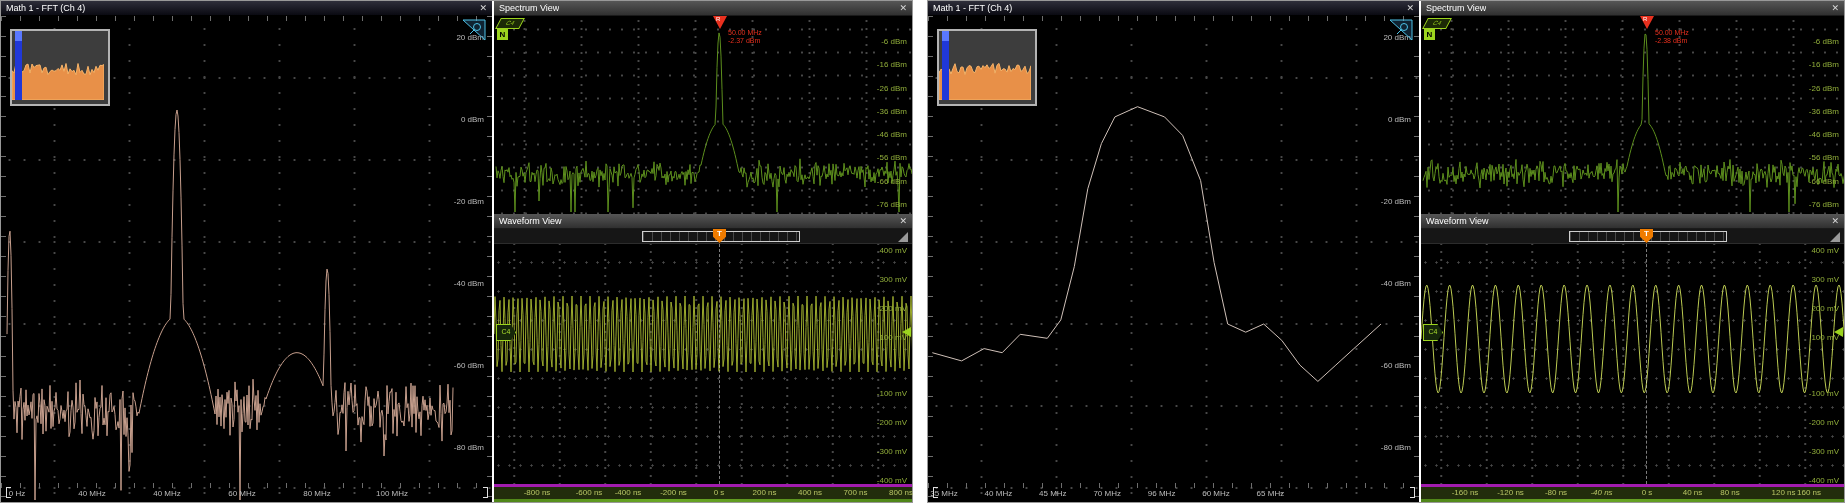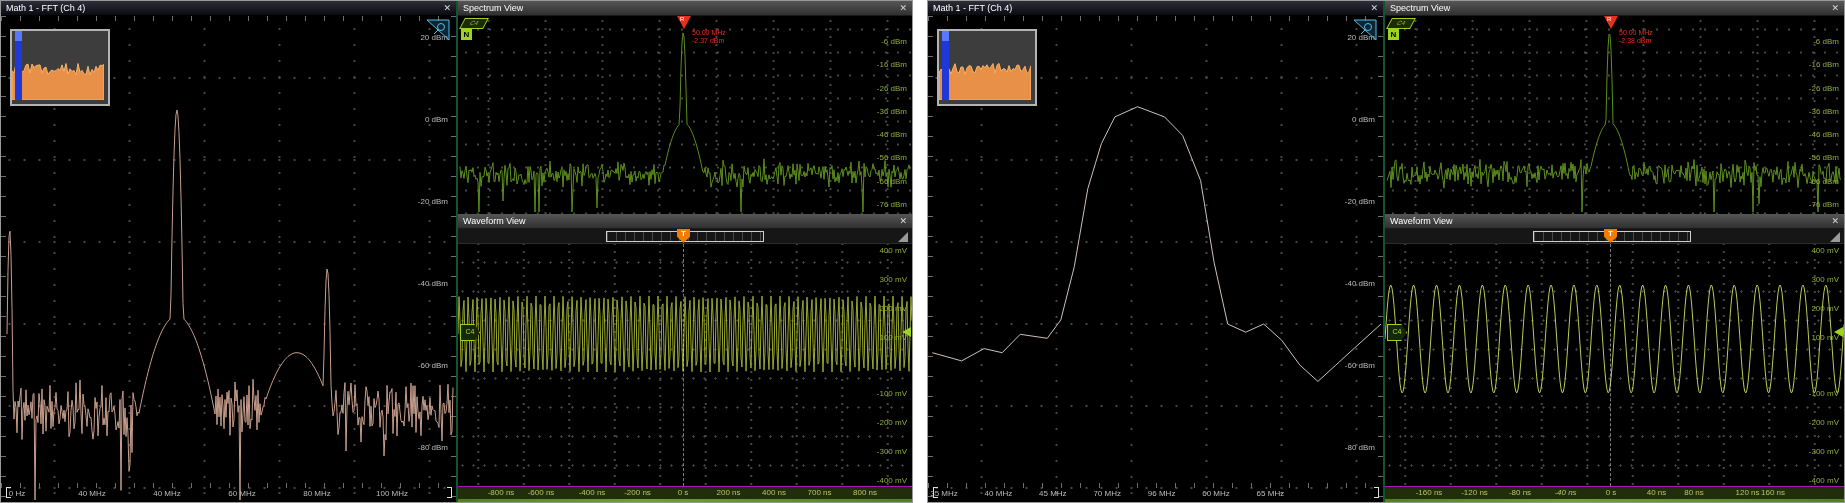--- a/index.html
+++ b/index.html
@@ -1,21 +1,21 @@
 <!DOCTYPE html>
 <html style="--marker-red: #e8301e; --badge-green: #9cd41e; --trigger-orange: #f07c00; --grid-dot: #484848;"><head>
 <meta charset="utf-8">
 <style>
   html,body{margin:0;padding:0;background:#fff;}
   #app{position:relative;width:1845px;height:503px;background:#fff;overflow:hidden;
        font-family:"Liberation Sans",sans-serif;-webkit-font-smoothing:antialiased;}
   .half{position:absolute;top:0;height:503px;background:#000;display:flex;
         border:1px solid #989898;box-sizing:border-box;}
-  .fftpanel{position:relative;width:457px;flex:0 0 auto;display:flex;flex-direction:column;
-        background:#000;border-right:2px solid #14532d;box-sizing:border-box;}
+  .fftpanel{position:relative;width:493px;flex:0 0 auto;display:flex;flex-direction:column;
+        background:#000;border-right:2px solid #ffffff;box-sizing:border-box;}
   .rightcol{flex:1;min-width:0;display:flex;flex-direction:column;}
   .titlebar{height:14px;flex:0 0 auto;display:flex;align-items:center;gap:4px;
         padding:0 5px;font-size:9px;color:#fff;}
   .tb-dark{background:linear-gradient(#2e2e3a,#0a0a12);border-bottom:1px solid #000;}
   .tb-grey{background:linear-gradient(#565656,#303030);border-bottom:1px solid #1a1a1a;}
   .tb-title{white-space:nowrap;overflow:hidden;}
   .tb-close{margin-left:auto;color:#d8d8d8;font-size:9px;line-height:1;}
   .plot{position:relative;flex:1;min-height:0;background-color:#000;overflow:hidden;}
   .fft-grid{background-image:
       radial-gradient(circle,var(--grid-dot) .9px,transparent 1.3px),
@@ -75,21 +75,21 @@
       color:#fff;font-size:8px;font-weight:bold;text-align:center;line-height:10px;}
   .wfcorner{position:absolute;right:3px;top:2px;z-index:5;}
   .centerline{position:absolute;left:225px;top:0;bottom:0;z-index:4;
       border-left:1px dashed rgba(230,230,230,.55);}
   .chbadge{position:absolute;left:2px;top:80px;width:18px;height:15px;z-index:5;
       background:#16270a;border:1px solid var(--badge-green);color:#aadc2e;font-size:7px;
       line-height:13px;text-align:center;clip-path:polygon(0 0,72% 0,100% 50%,72% 100%,0 100%);}
   .charrow{position:absolute;right:1px;top:83px;width:0;height:0;z-index:5;
       border-top:5px solid transparent;border-bottom:5px solid transparent;
       border-right:9px solid var(--badge-green);}
-  .wfaxis{height:12px;flex:0 0 auto;position:relative;background:#222d0c;border-top:1px solid #a21caf;}
+  .wfaxis{height:12px;flex:0 0 auto;position:relative;background:#222d0c;border-top:3px solid #a21caf;}
   .wfaxis span{position:absolute;top:1px;transform:translateX(-50%);font-size:8px;color:#b7c465;white-space:nowrap;}
   .wfbar{height:3px;flex:0 0 auto;background:linear-gradient(90deg,#4e8418,#69a724 40%,#4e8418);}
   .specview{height:213px;flex:0 0 auto;display:flex;flex-direction:column;position:relative;}
 </style>
 </head>
 <body>
 
 <div id="app">
 
   <div class="half" style="left:0;width:913px;">
@@ -199,21 +199,21 @@
               <span style="top: 149px;">-100 mV</span>
               <span style="top: 178px;">-200 mV</span>
               <span style="top: 207px;">-300 mV</span>
               <span style="top: 236px;">-400 mV</span>
             </div>
           <div class="chbadge">C4</div>
           <div class="charrow"></div>
         </div>
         <div class="wfaxis">
             <span style="left: 43px;">-800 ns</span>
-            <span style="left: 83px;">-600 ns</span>
+            <span style="left: 95px;">-600 ns</span>
             <span style="left: 134px;">-400 ns</span>
             <span style="left: 179.5px;">-200 ns</span>
             <span style="left: 225px;">0 s</span>
             <span style="left: 270.5px;">200 ns</span>
             <span style="left: 316px;">400 ns</span>
             <span style="left: 361.5px;">700 ns</span>
             <span style="left: 407px;">800 ns</span>
           </div>
         <div class="wfbar"></div>
       </div>

